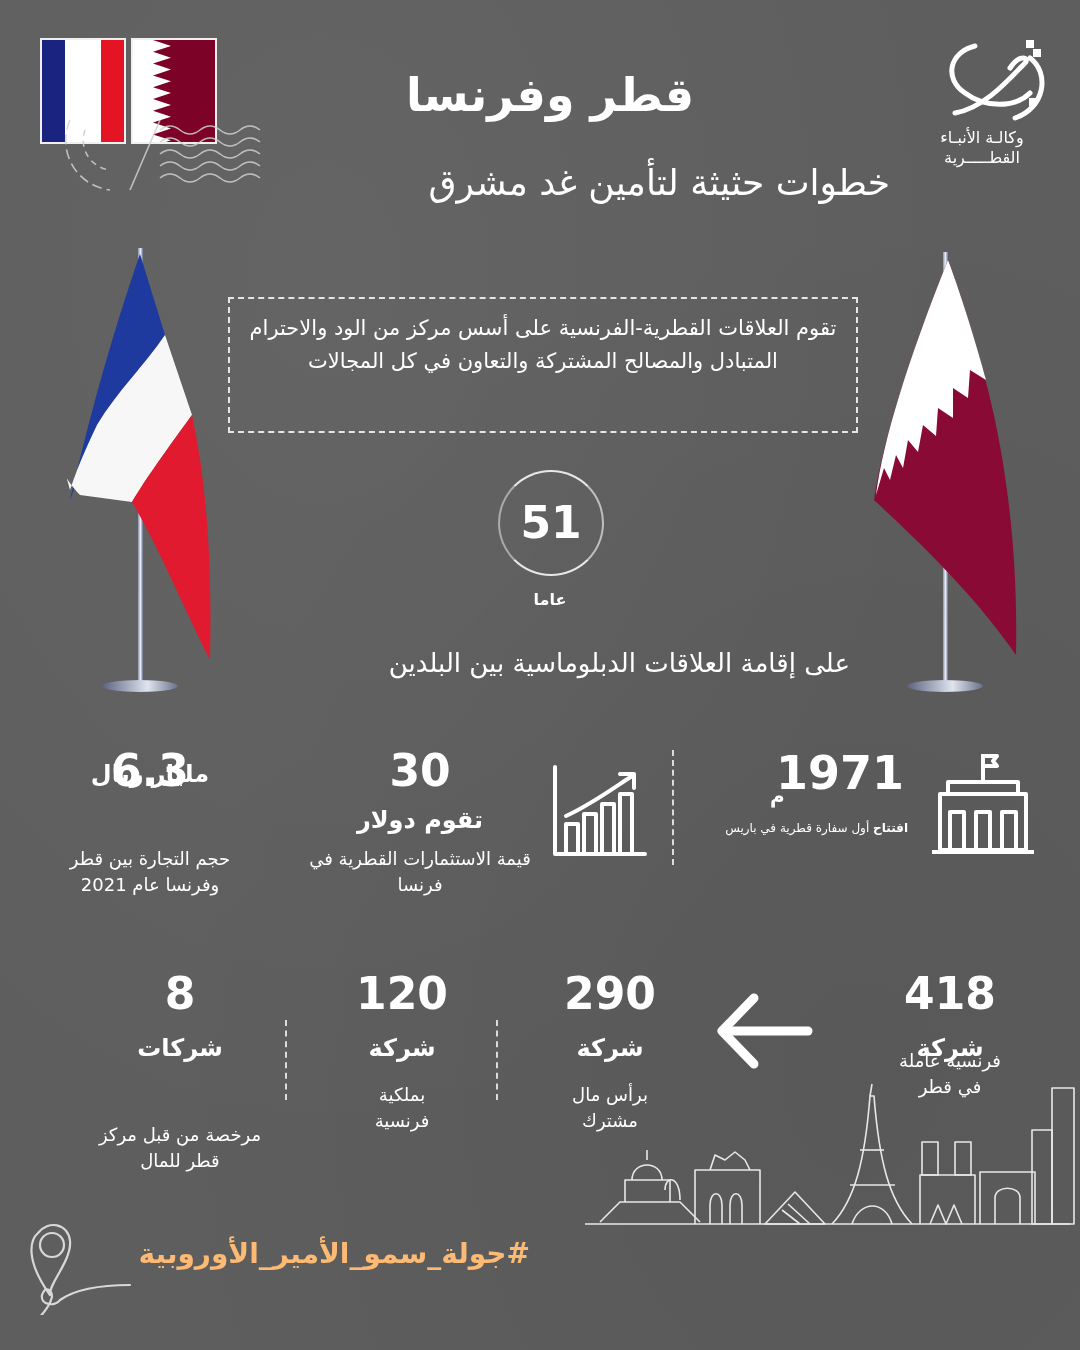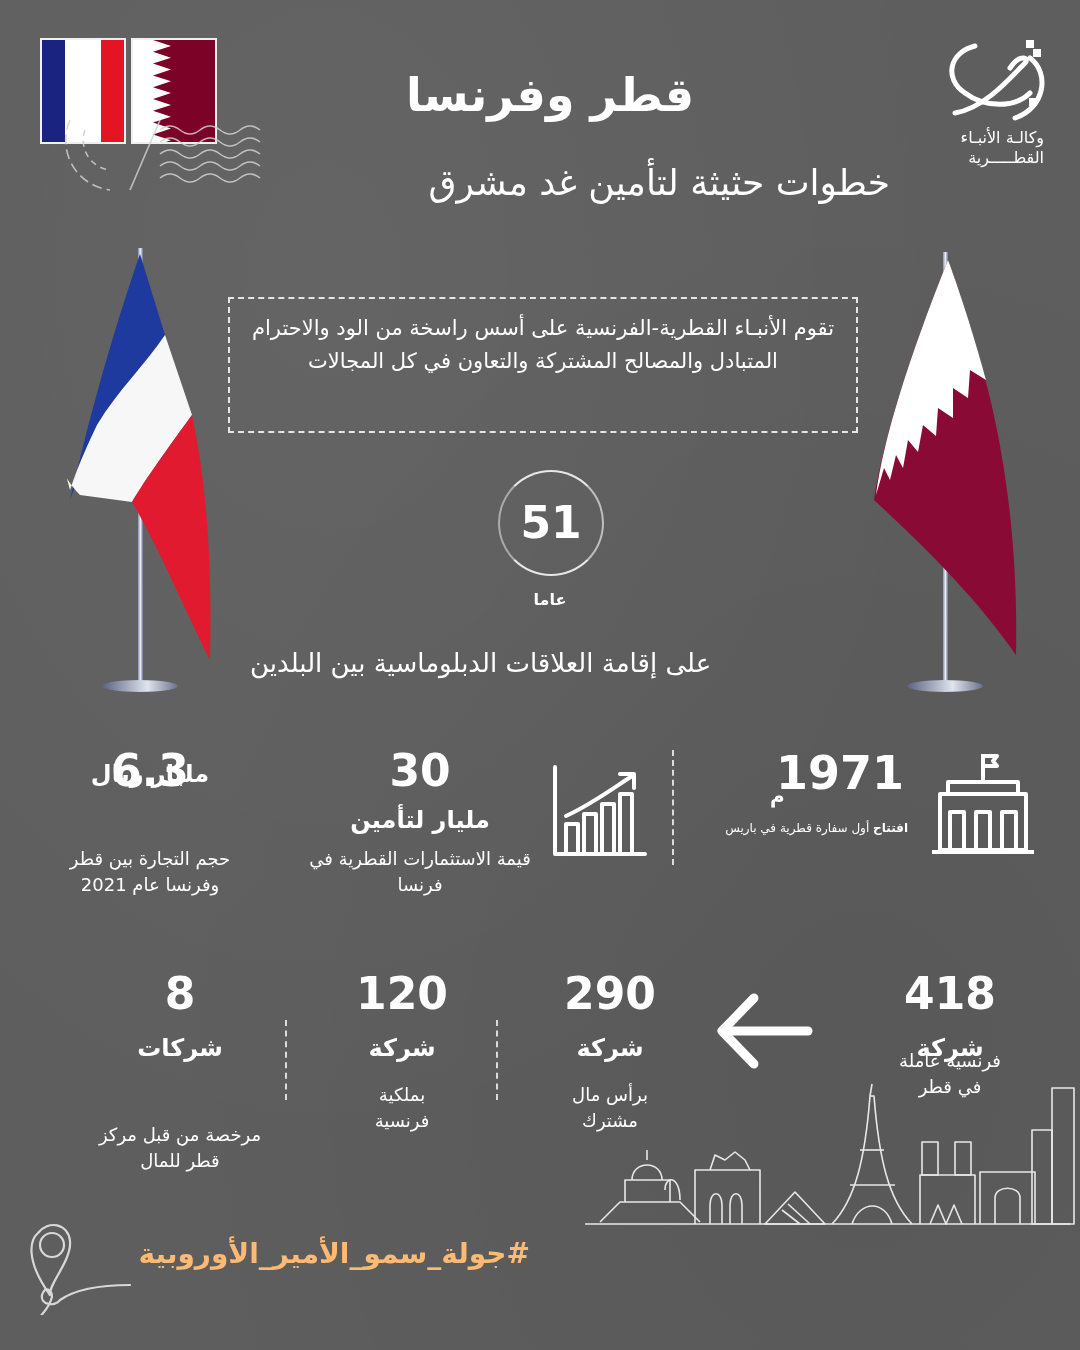--- a/index.html
+++ b/index.html
@@ -23,36 +23,36 @@
   
   .stamp { top: 38px; width: 86px; height: 106px; border: 2px solid #f0f0f0; }
   #stamp-fr { left: 40px; display: flex; }
   #stamp-fr .b { flex: 1; background: #1a2380; }
   #stamp-fr .w { flex: 1.6; background: #ffffff; }
   #stamp-fr .r { flex: 1; background: #e41424; }
   #stamp-qa { left: 131px; background: #7c0228; overflow: hidden; }
 
   
   #logo { left: 935px; top: 38px; width: 120px; height: 140px; }
-  #logo-text { left: 920px; top: 128px; width: 124px; font-size: 16px; text-align: right; line-height: 20px; }
+  #logo-text { left: 920px; top: 128px; width: 124px; font-size: 16px; text-align: center; line-height: 20px; }
 
   
   #quote-box {
     left: 228px; top: 297px; width: 630px; height: 136px;
     border: 2px dashed #e6e6e6;
   }
   #quote-text {
     left: 238px; top: 312px; width: 610px; font-size: 21px; line-height: 33px; text-align: center;
   }
 
   
   #years-circle { left: 498px; top: 470px; width: 106px; height: 106px; border: 2px solid #e8e8e8; border-radius: 50%; border-left-color: rgba(232,232,232,0.55); border-right-color: rgba(232,232,232,0.7); }
   #years-num { left: 498px; top: 497px; width: 106px; font-size: 44px; font-weight: bold; text-align: center; }
   #years-unit { left: 500px; top: 590px; width: 100px; font-size: 16px; font-weight: bold; text-align: center; }
-  #years-desc { left: 250px; top: 648px; width: 600px; font-size: 26px; text-align: left; }
+  #years-desc { left: 250px; top: 648px; width: 600px; font-size: 26px; text-align: right; }
 
   
   .big-num { font-size: 44px; font-weight: bold; text-align: center; }
   .unit-bold { font-size: 24px; font-weight: bold; text-align: center; }
   .desc { font-size: 18px; line-height: 26px; text-align: center; }
 
   .vdash { width: 0; border-left: 2px dashed #dcdcdc; }
 
   
   #hashtag { left: 130px; top: 1237px; width: 400px; font-size: 28px; color: #fdba74; text-align: right; font-weight: bold; }
@@ -125,21 +125,21 @@
 </svg>
 
 <svg class="abs" style="left:868px;top:240px" width="170" height="460" viewBox="0 0 170 460">
   <rect x="75" y="12" width="5" height="432" fill="url(#pole)"></rect>
   <ellipse cx="77" cy="446" rx="38" ry="6" fill="url(#base)"></ellipse>
   <path d="M80,20 C95,60 110,110 120,150 C140,230 150,320 148,415 C110,360 60,310 6,260 C15,200 40,120 80,20 Z" fill="#8a0a36"></path>
   <path d="M80,20 C95,60 110,110 118,140 L102,130 L100,158 L85,148 L85,178 L70,168 L68,196 L55,185 L50,212 L40,200 L35,228 L28,215 L22,240 L16,228 L8,255 C15,200 40,120 80,20 Z" fill="#ffffff"></path>
 </svg>
 
 <div class="abs" id="quote-box"></div>
-<div class="abs rtl" id="quote-text">تقوم الأنبـاء القطرية-الفرنسية على أسس راسخة من الود والاحترام المتبادل والمصالح المشتركة والتعاون في كل المجالات</div>
+<div class="abs rtl" id="quote-text">تقوم العلاقات القطرية-الفرنسية على أسس مركز من الود والاحترام المتبادل والمصالح المشتركة والتعاون في كل المجالات</div>
 
 <div class="abs" id="years-circle"></div>
 <div class="abs" id="years-num">51</div>
 <div class="abs rtl" id="years-unit">عاما</div>
 <div class="abs rtl" id="years-desc">على إقامة العلاقات الدبلوماسية بين البلدين</div>
 
 <svg class="abs" style="left:930px;top:750px" width="106" height="108" viewBox="0 0 106 108">
   <g fill="none" stroke="#ffffff" stroke-width="4" stroke-linejoin="round">
     <line x1="53" y1="4" x2="53" y2="32"></line>
     <path d="M53,6 h14 l-4,5 l4,5 h-14"></path>
@@ -168,21 +168,21 @@
       <path d="M32,90 V50 h12 V90"></path>
       <path d="M50,90 V40 h12 V90"></path>
       <path d="M68,90 V30 h12 V90"></path>
     <path d="M14,52 C40,40 60,25 80,12"></path>
     <path d="M68,10 h14 v14"></path>
   </g>
 </svg>
 <div class="abs" style="left:320px;top:745px;width:200px;">
   <div class="big-num">30</div>
 </div>
-<div class="abs rtl unit-bold" style="left:320px;top:806px;width:200px;">مليار لتأمين</div>
+<div class="abs rtl unit-bold" style="left:320px;top:806px;width:200px;">تقوم دولار</div>
 <div class="abs rtl desc" style="left:300px;top:846px;width:240px;">قيمة الاستثمارات القطرية في فرنسا</div>
 
 <div class="abs" style="left:60px;top:745px;width:180px;">
   <div class="big-num">6.3</div>
 </div>
 <div class="abs rtl unit-bold" style="left:60px;top:760px;width:180px;">مليار ريال</div>
 <div class="abs rtl desc" style="left:45px;top:846px;width:210px;">
   <div>حجم التجارة بين قطر</div>
   <div>وفرنسا عام 2021</div>
 </div>

